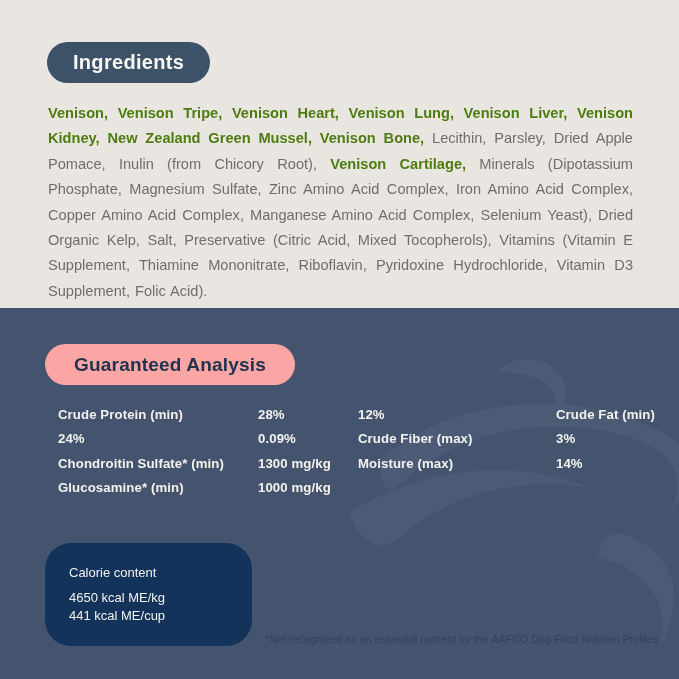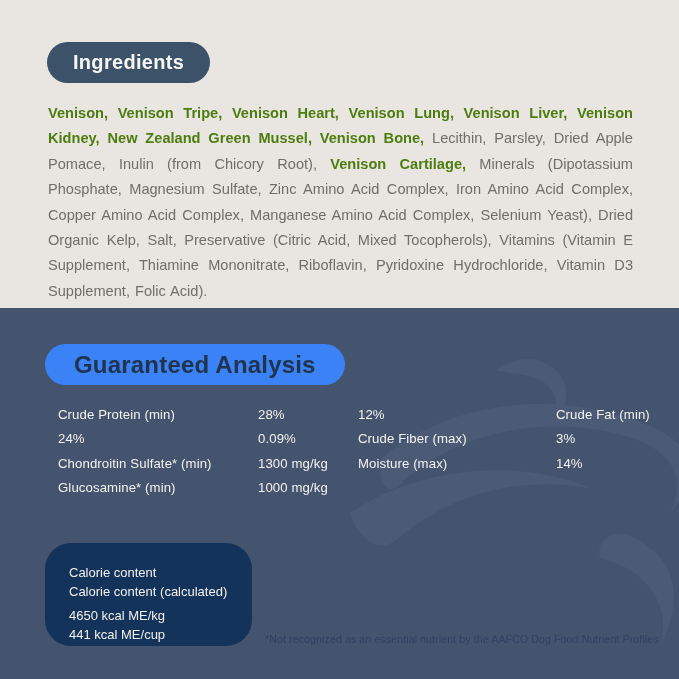--- a/index.html
+++ b/index.html
@@ -39,30 +39,30 @@
 
   
   .analysis-section{
     position:absolute;left:0;top:308px;width:679px;height:371px;
     background:#44546e;color:#f4f2ee;
   }
   .waves{position:absolute;left:0;top:0;width:679px;height:371px;pointer-events:none;}
   .pill-light{
     position:absolute;left:45px;top:36px;
     height:41px;padding:0 29px;
-    background:#3b82f6;color:#20344e;
-    font-size:24px;letter-spacing:.2px;
+    background:#fca5a5;color:#20344e;
+    font-size:19px;letter-spacing:.2px;
   }
   .analysis-table{
     position:absolute;left:58px;top:94px;right:40px;
     display:grid;
     grid-template-columns:200px 100px 198px auto;
     grid-auto-rows:24.5px;
     align-items:center;
-    font-size:13.2px;font-weight:normal;letter-spacing:.1px;
+    font-size:13.2px;font-weight:bold;letter-spacing:.1px;
   }
   .analysis-table .cell{white-space:nowrap;}
   .calorie-box{
     position:absolute;left:45px;top:235px;
     width:207px;height:103px;
     background:#14335a;border-radius:26px;
     padding:21px 18px 10px 24px;
     color:#f3f1ed;
     font-size:13px;line-height:18.5px;font-weight:500;
   }
@@ -115,21 +115,20 @@
       <div class="cell">1300 mg/kg</div>
 
       <div class="cell">Moisture (max)</div>
       <div class="cell">14%</div>
       <div class="cell">Glucosamine* (min)</div>
       <div class="cell">1000 mg/kg</div>
     </div>
 
     <div class="calorie-box">
       <div>Calorie content</div>
-      <div>Calorie content (calculated)</div>
       <div class="gap"></div>
       <div>4650 kcal ME/kg</div>
       <div>441 kcal ME/cup</div>
     </div>
 
     <div class="footnote">*Not recognized as an essential nutrient by the AAFCO Dog Food Nutrient Profiles</div>
   </section>
 </div>
 
 </body></html>

